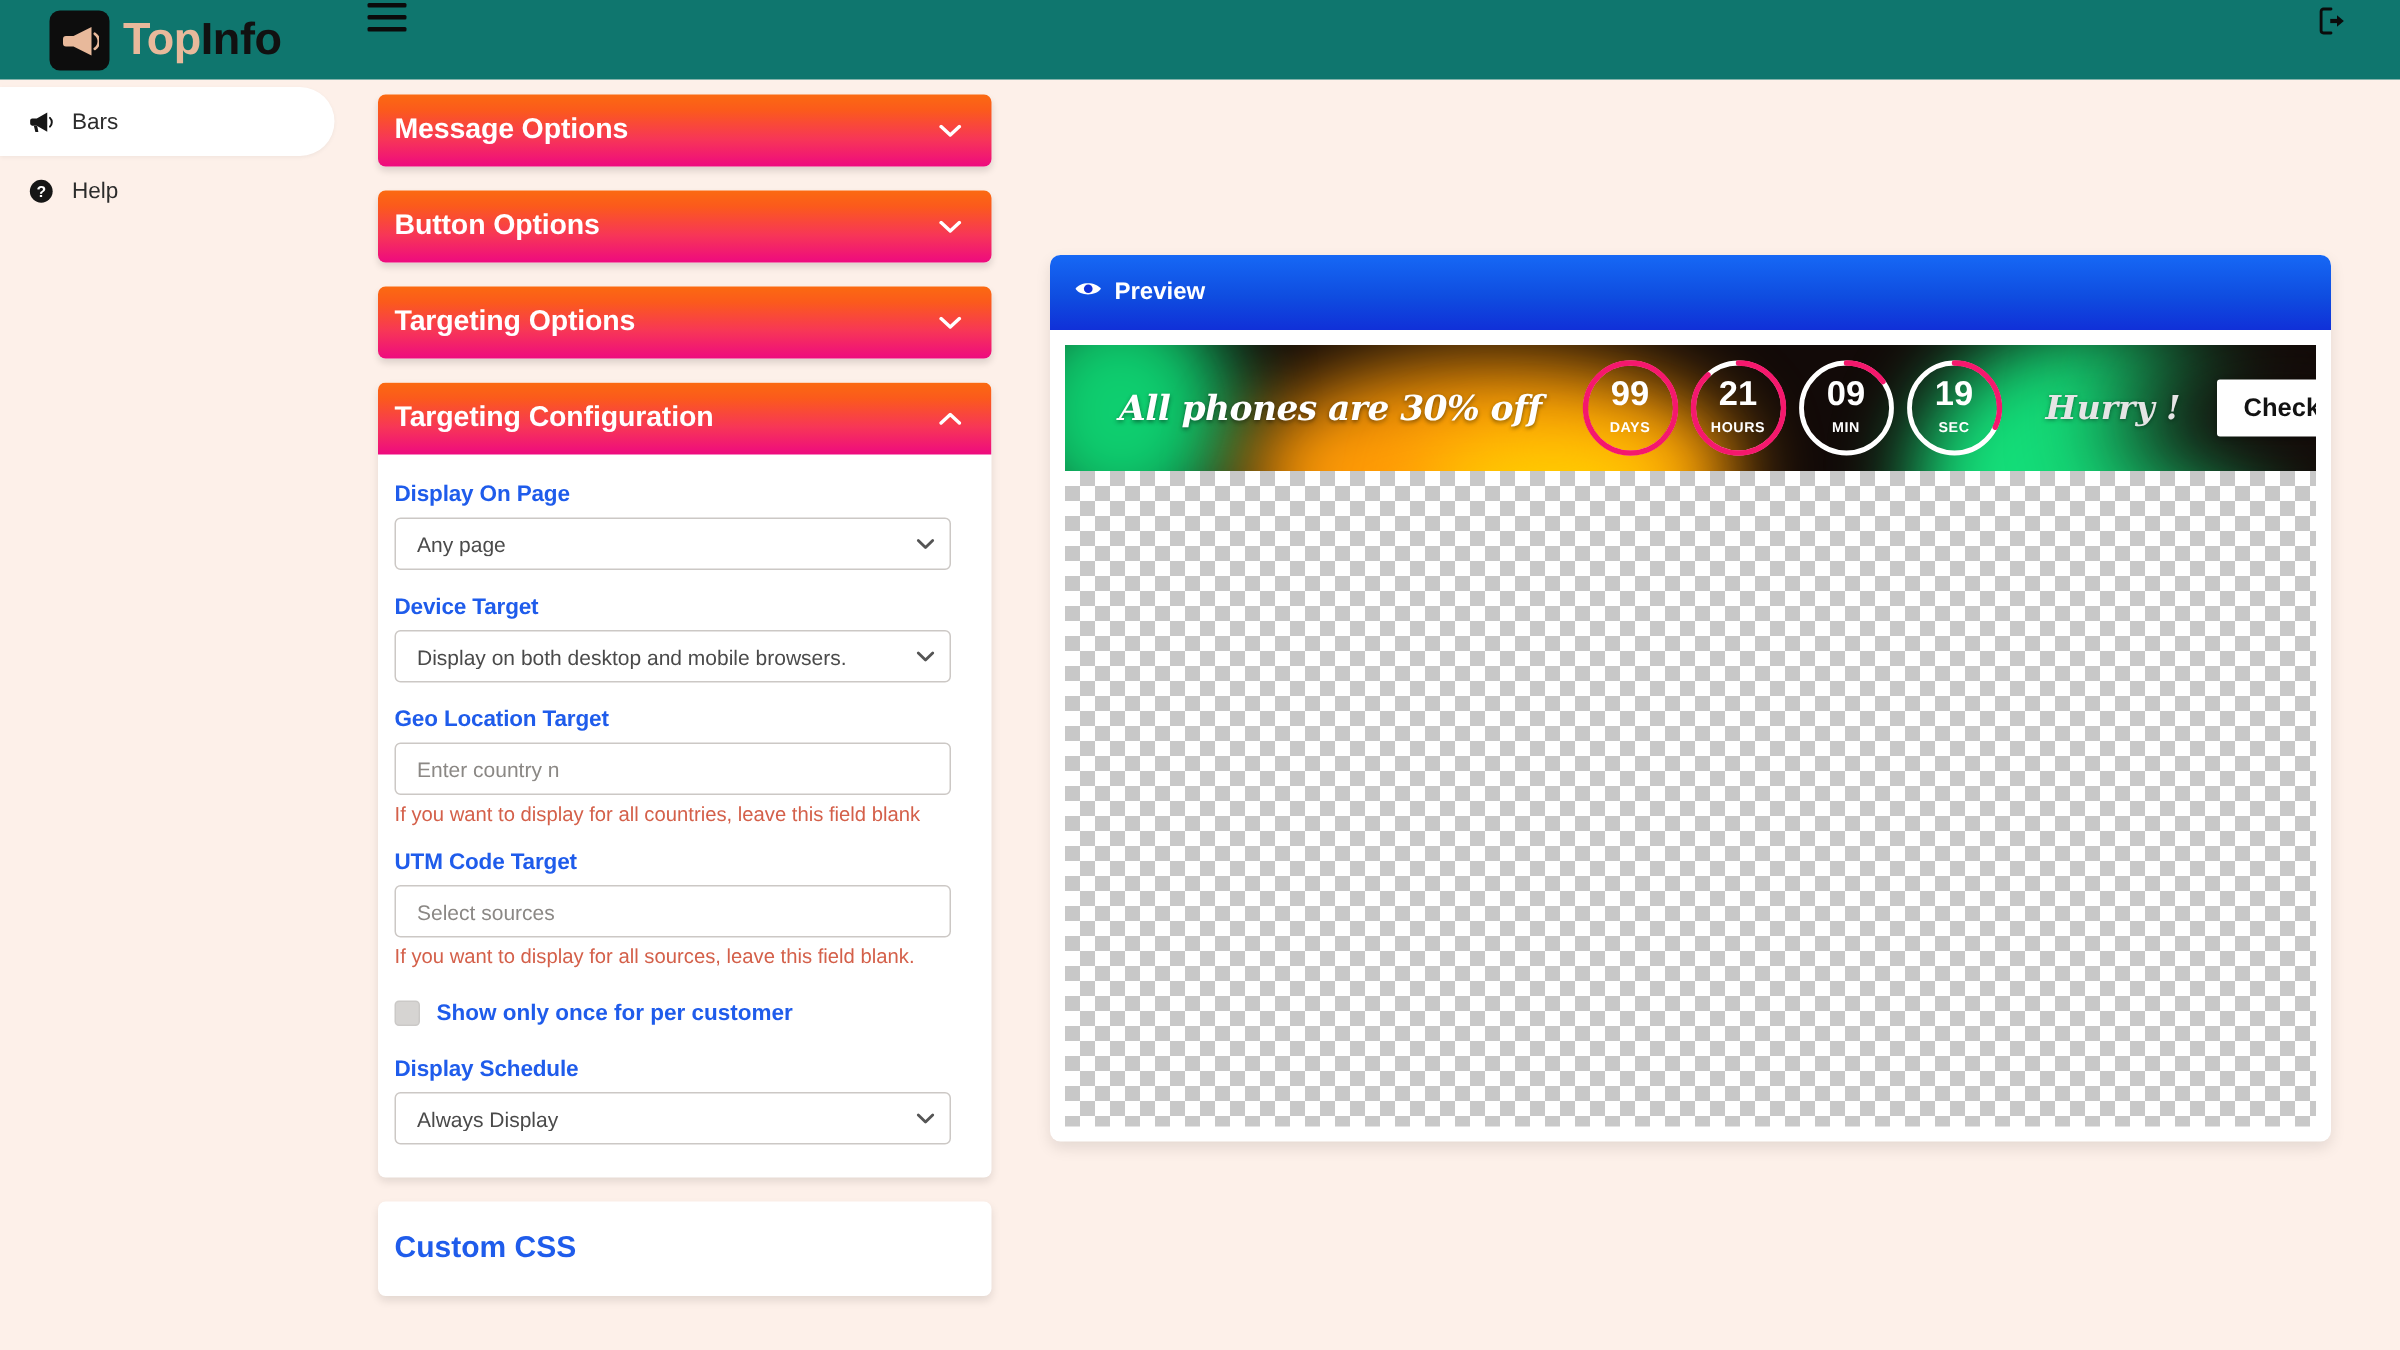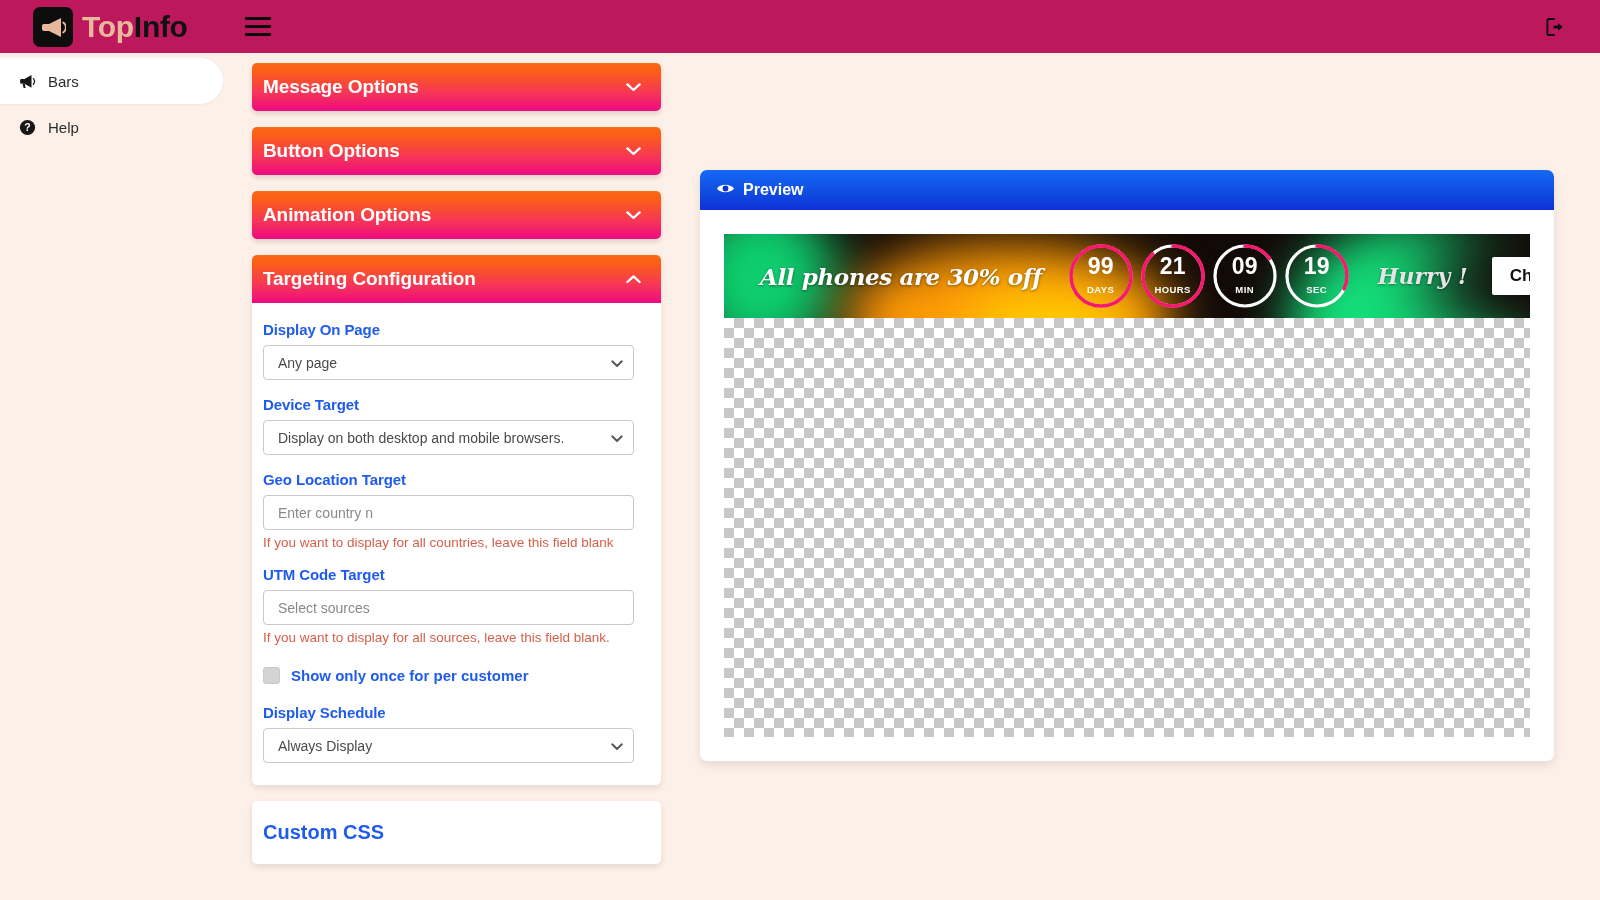--- a/index.html
+++ b/index.html
@@ -7,22 +7,22 @@
     width: 1600px; height: 900px;
     background: #fdf0e9;
     font-family: "Liberation Sans", sans-serif;
     overflow: hidden;
   }
 
   
   .topbar {
     position: absolute; top: 0; left: 0;
     width: 1600px; height: 53px;
-    background: #be185d;
-    display: flex; align-items: center;
+    background: #0f766e;
+    display: flex; 
     z-index: 40;
   }
   .brand { display: flex; align-items: center; margin-left: 33px; gap: 9px; }
   .brand-mark {
     width: 40px; height: 40px; background: #0d0d0d;
     border-radius: 7px; position: relative;
     display: flex; align-items: center; justify-content: center;
   }
   .brand-mark svg { display: block; }
   .brand-text { font-size: 30px; font-weight: 700; letter-spacing: -0.3px; line-height: 1; }
@@ -145,27 +145,27 @@
   .preview-card {
     position: absolute; top: 170px; left: 700px;
     width: 854px; height: 591px;
     background: #ffffff;
     border-radius: 7px;
     box-shadow: 0 4px 10px rgba(0,0,0,.10);
     overflow: hidden;
     display: flex; flex-direction: column;
   }
   .preview-head {
-    height: 40px;
+    height: 50px;
     background: linear-gradient(180deg,#1668f5 0%, #0f4de0 55%, #1030d8 100%);
     display: flex; align-items: center; gap: 8px;
     padding-left: 16px;
     color: #ffffff; font-size: 16px; font-weight: 700;
   }
-  .preview-body { flex: 1; padding: 24px; display: flex; flex-direction: column; }
+  .preview-body { flex: 1; padding: 10px; display: flex; flex-direction: column; }
 
   .bar {
     position: relative; height: 84px; width: 100%;
     overflow: hidden;
     background: #120a08;
     display: flex; align-items: center;
     flex: none;
   }
   .blob { position: absolute; border-radius: 50%; filter: blur(26px); }
   .blob-green-l { width: 150px; height: 160px; left: -38px; top: -36px; background: #0ece6f; }
@@ -292,21 +292,21 @@
   <div class="accordion">
     <span class="accordion-title">Button Options</span>
     <span class="chev">
       <svg width="15" height="9" viewBox="0 0 15 9">
           <path d="M1.4 1.4 L7.5 7 L13.6 1.4" stroke="#fff" stroke-width="2.3" fill="none" stroke-linecap="round" stroke-linejoin="round"></path>
         </svg>
     </span>
   </div>
 
   <div class="accordion">
-    <span class="accordion-title">Animation Options</span>
+    <span class="accordion-title">Targeting Options</span>
     <span class="chev">
       <svg width="15" height="9" viewBox="0 0 15 9">
           <path d="M1.4 1.4 L7.5 7 L13.6 1.4" stroke="#fff" stroke-width="2.3" fill="none" stroke-linecap="round" stroke-linejoin="round"></path>
         </svg>
     </span>
   </div>
 
   <div class="panel">
     <div class="panel-head">
       <span class="accordion-title">Targeting Configuration</span>

